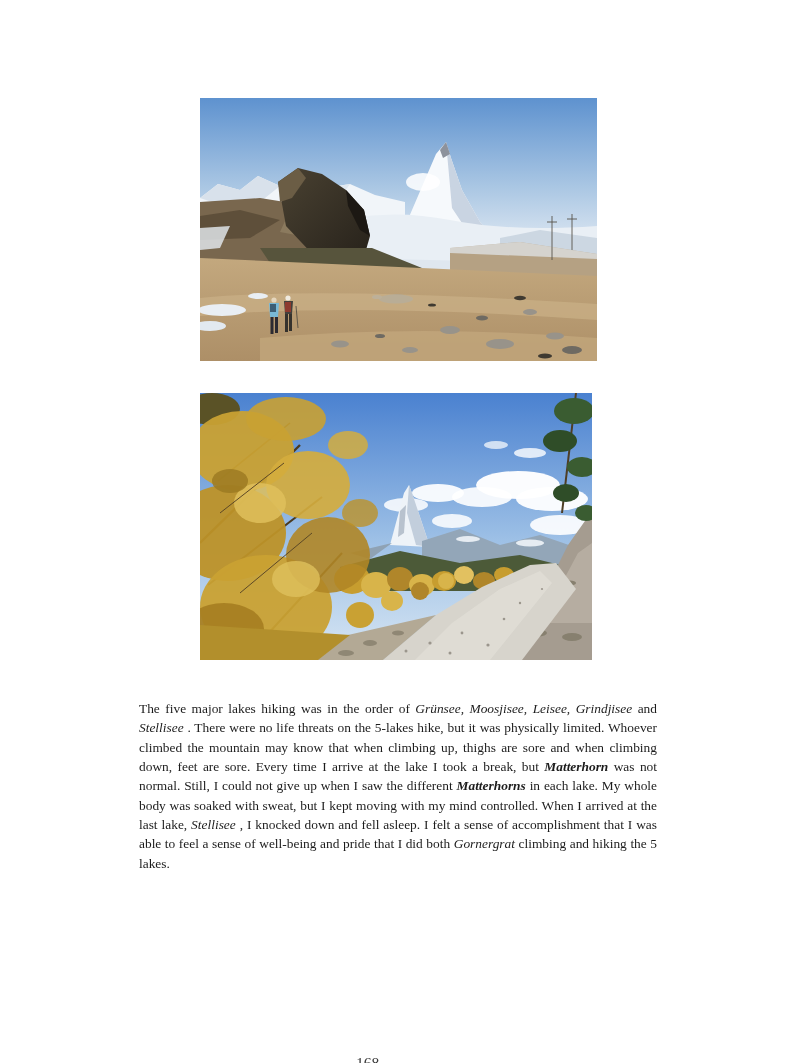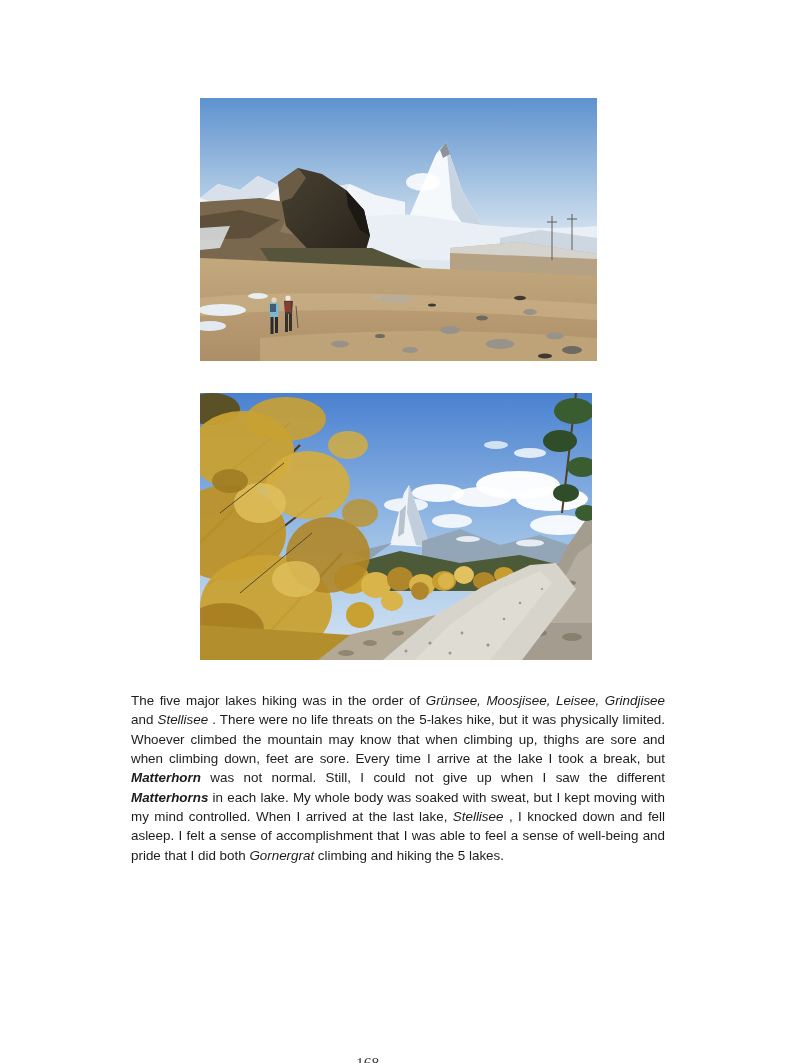--- a/index.html
+++ b/index.html
@@ -10,21 +10,21 @@
   }
   .page{position:relative;width:795px;height:1063px;background:#ffffff;overflow:hidden;}
   .photo{position:absolute;overflow:hidden;background:#dfe7ef;}
   #photo1{left:200px;top:98px;width:397px;height:263px;}
   #photo2{left:200px;top:393px;width:392px;height:267px;}
   .photo svg{display:block;width:100%;height:100%;}
   .text-block{
     position:absolute;left:131px;top:691px;width:534px;
     color:#1c1c1c;font-size:13.4px;line-height:19.35px;
   }
-  .body-para{margin:0;text-align:justify;}
+  .body-para{margin:8px;text-align:justify;font-family:Liberation Serif, serif;}
   .closing-para{margin:13px 0 0 0;font-weight:bold;text-align:left;}
   .run-regular{font-style:normal;font-weight:normal;}
   .run-italic{font-style:italic;}
   .run-bold-italic{font-style:italic;font-weight:bold;}
   .page-number{
     position:absolute;left:0;top:1054px;width:735px;text-align:center;
     font-family:"Liberation Serif",serif;font-size:15.5px;color:#3a3a3a;
   }
 </style>
 </head>

